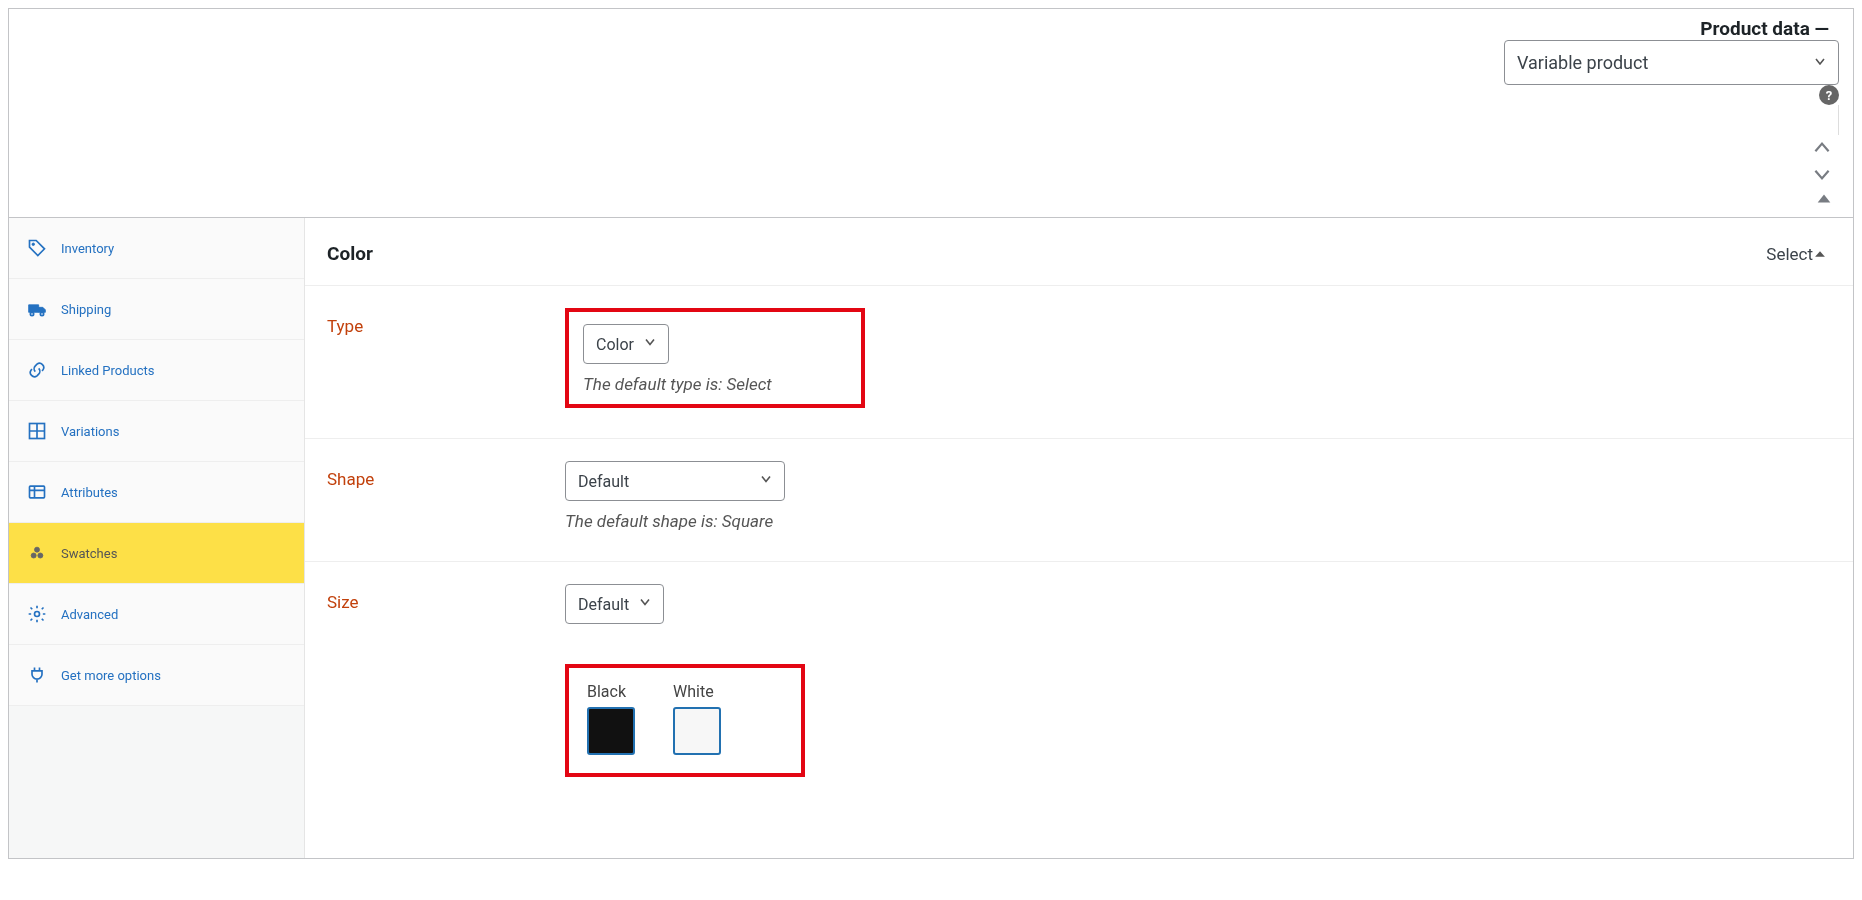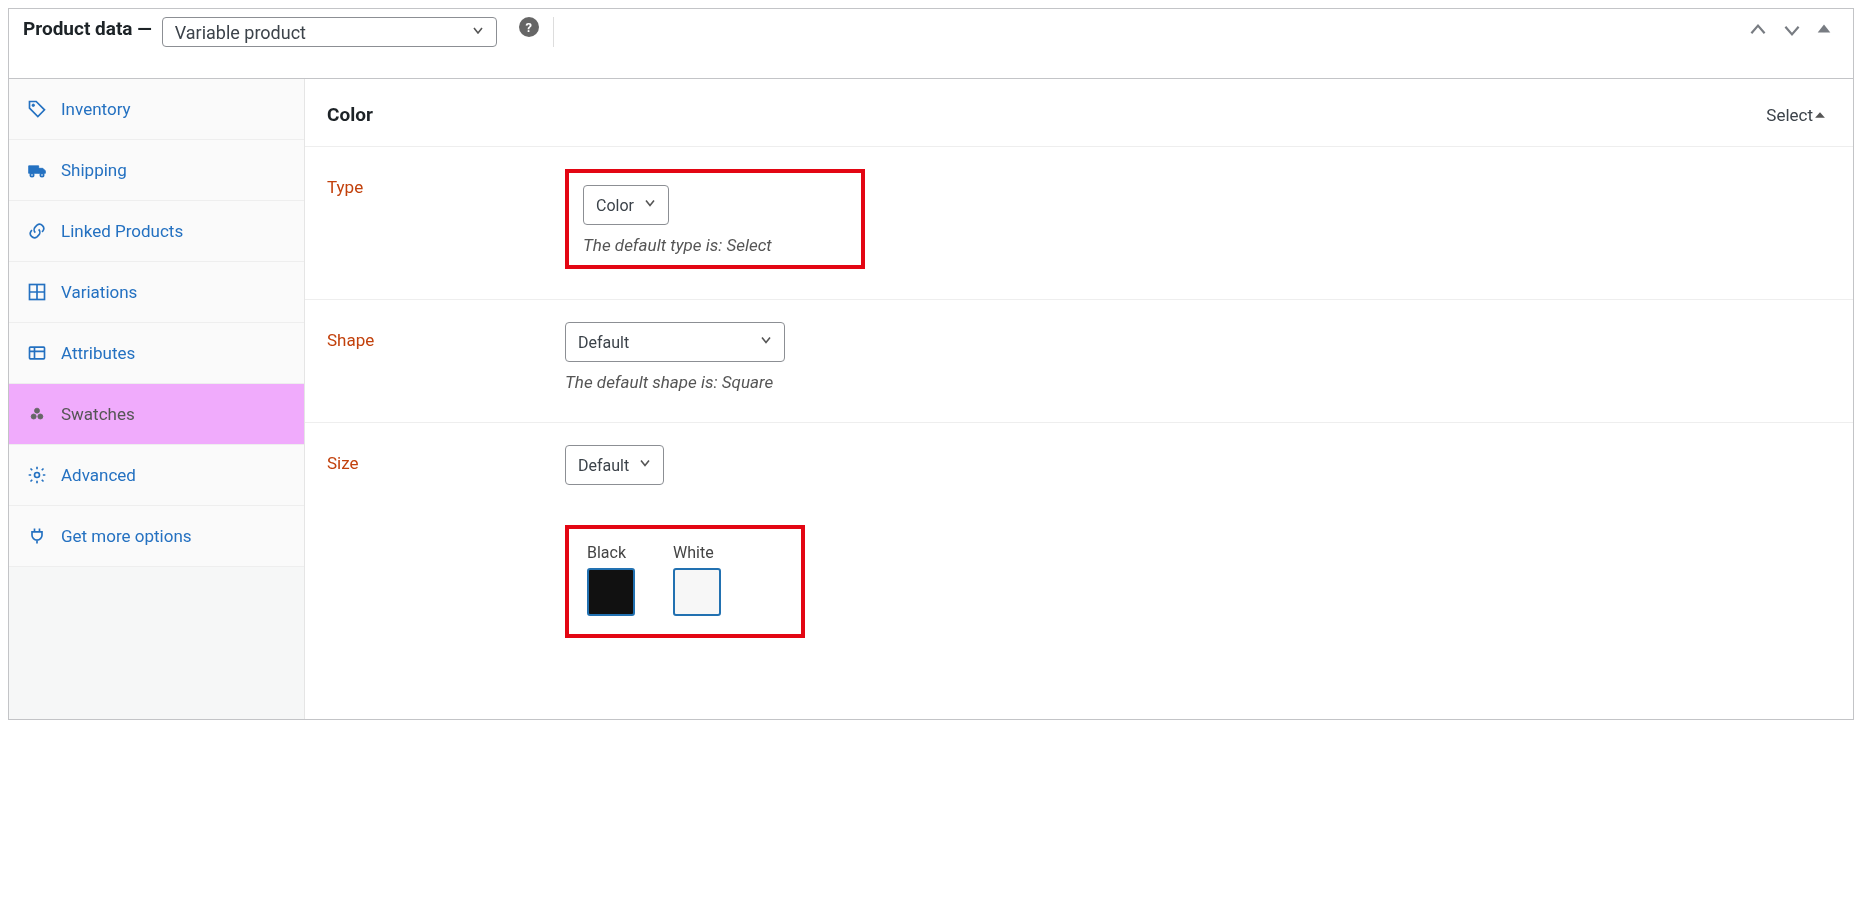--- a/index.html
+++ b/index.html
@@ -10,44 +10,45 @@
     font-size: 14px;
     color: #3c434a;
     background: #fff;
   }
   .panel {
     border: 1px solid #c3c4c7;
     background: #fff;
   }
   .panel-header {
     display: flex;
-    align-items: flex-start;
+    align-items: flex-end;
     padding: 8px 14px;
     border-bottom: 1px solid #c3c4c7;
     min-height: 70px;
+    flex-direction: column;
   }
   .panel-title {
     font-weight: 700;
     font-size: 19px;
     color: #1d2327;
     margin-right: 10px;
   }
   .select-wrap {
     position: relative;
     display: inline-flex;
     align-items: center;
     border: 1px solid #8c8f94;
     border-radius: 4px;
     background: #fff;
     height: 40px;
     padding: 0 34px 0 12px;
     font-size: 16px;
     cursor: pointer;
   }
-  .select-wrap.big { min-width: 335px; height: 30px; font-size: 18px; }
+  .select-wrap.big { min-width: 335px; height: 45px; font-size: 18px; }
   .select-wrap .chev {
     position: absolute;
     right: 10px;
     top: 50%;
     transform: translateY(-50%);
     pointer-events: none;
   }
   .help-icon {
     width: 20px; height: 20px;
     border-radius: 50%;
@@ -77,32 +78,32 @@
     align-items: stretch;
     min-height: 640px;
   }
   .sidebar {
     width: 296px;
     background: #f6f7f7;
     border-right: 1px solid #e5e5e5;
   }
   .tab {
     display: flex;
-    align-items: flex-start;
+    align-items: center;
     gap: 14px;
     padding: 20px 18px;
     color: #2471c1;
     text-decoration: none;
-    font-size: 17px;
+    font-size: 13px;
     border-bottom: 1px solid #eee;
     cursor: pointer;
     background: #fafafa;
   }
   .tab.active {
-    background: #f0abfc;
+    background: #fde047;
     color: #555;
   }
   .tab .ticon {
     width: 20px; height: 20px;
     display: inline-flex; align-items:center; justify-content:center;
   }
   .tab.active .ticon svg { fill:#666; stroke:#666; }
   .tab .ticon svg { fill:#2471c1; stroke:#2471c1; }
   .main {
     flex: 1;

